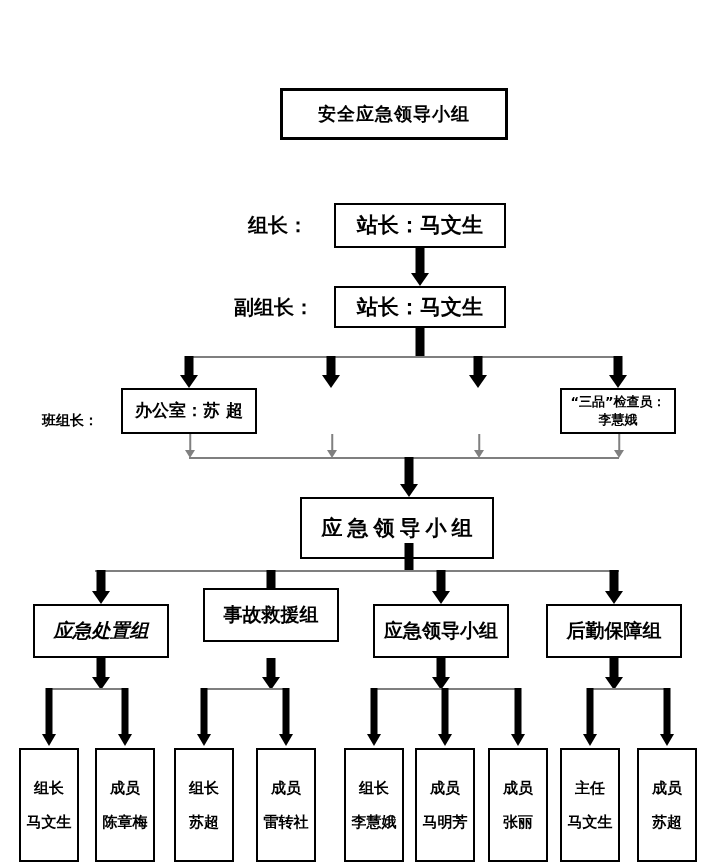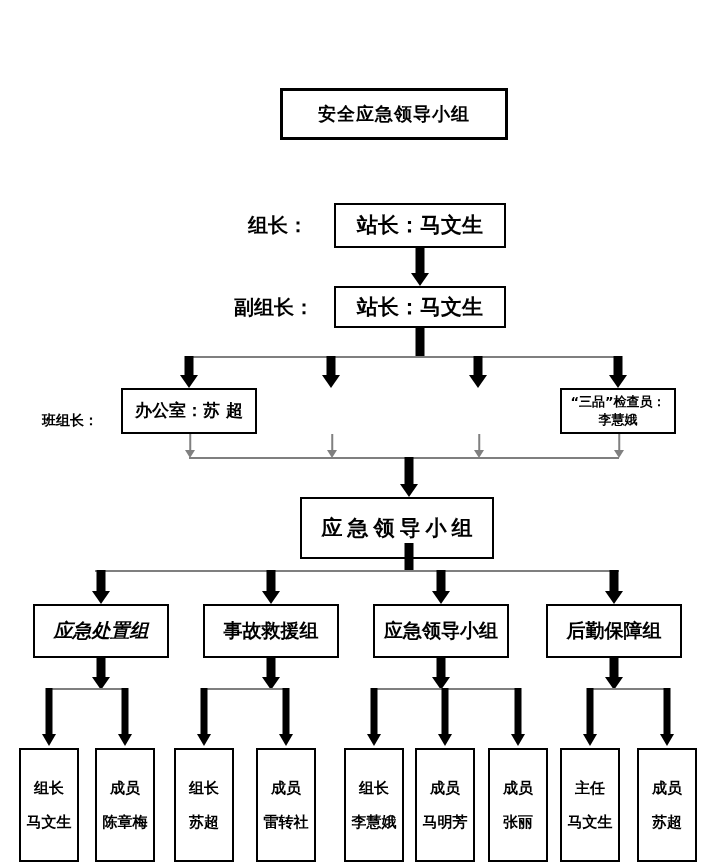--- a/index.html
+++ b/index.html
@@ -56,21 +56,21 @@
   #box-dep-leader { left:334px; top:286px; width:172px; height:42px; font-size:21px; }
 
   #box-unit-0 { left:121px; top:388px; width:136px; height:46px; font-size:17px; }
   #box-unit-1 { left:263px; top:388px; width:136px; height:46px; font-size:17px; }
   #box-unit-2 { left:410px; top:388px; width:136px; height:46px; font-size:17px; }
   #box-unit-3 { left:560px; top:388px; width:116px; height:46px; font-size:13px; }
 
   #box-emergency  { left:300px; top:497px; width:194px; height:62px; font-size:21px; letter-spacing:5px; text-indent:5px; }
 
   #box-group-0 { left:33px;  top:604px; width:136px; height:54px; font-size:19px;font-style:italic; }
-  #box-group-1 { left:203px; top:604px; width:136px; height:54px; font-size:19px; }
+  #box-group-1 { left:203px; top:588px; width:136px; height:54px; font-size:19px; }
   #box-group-2 { left:373px; top:604px; width:136px; height:54px; font-size:19px; }
   #box-group-3 { left:546px; top:604px; width:136px; height:54px; font-size:19px; }
 
   .member-box {
     position: absolute;
     box-sizing: border-box;
     border: 2px solid #000;
     background: #fff;
     top: 748px;
     width: 60px;

